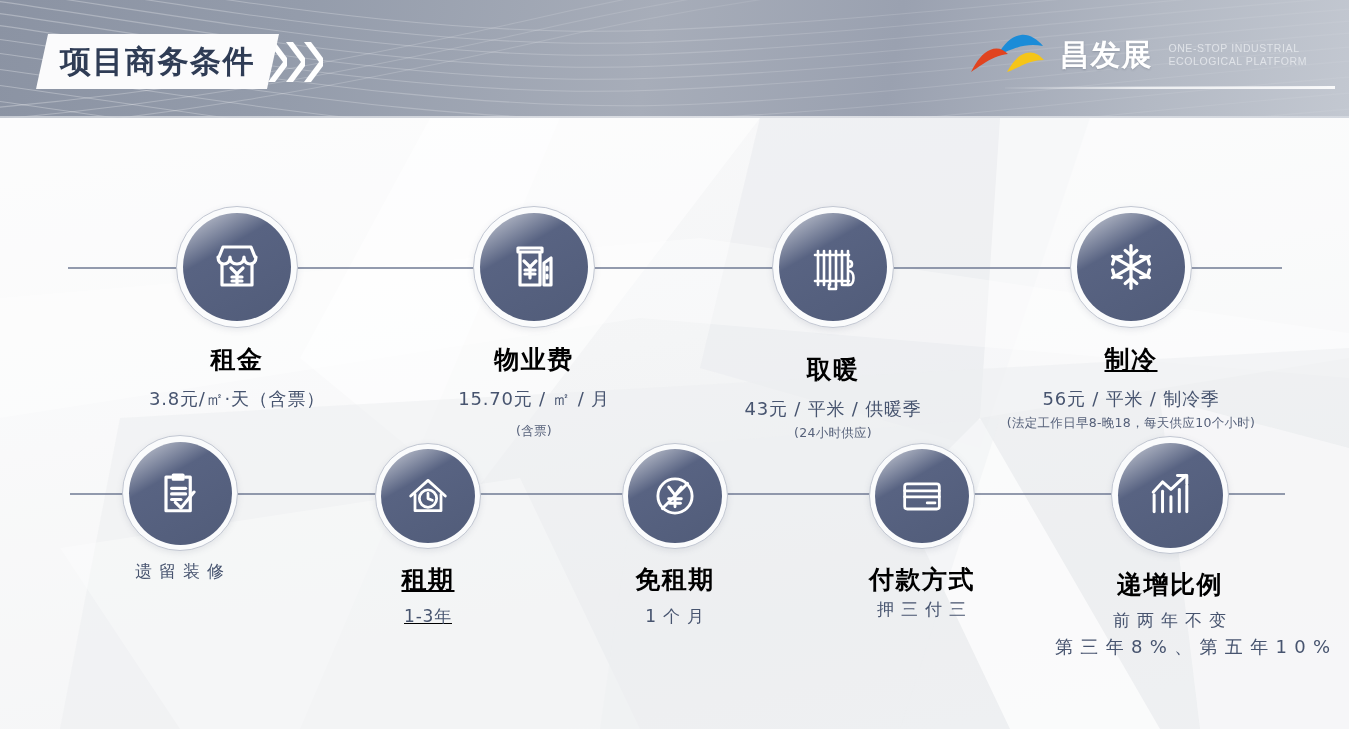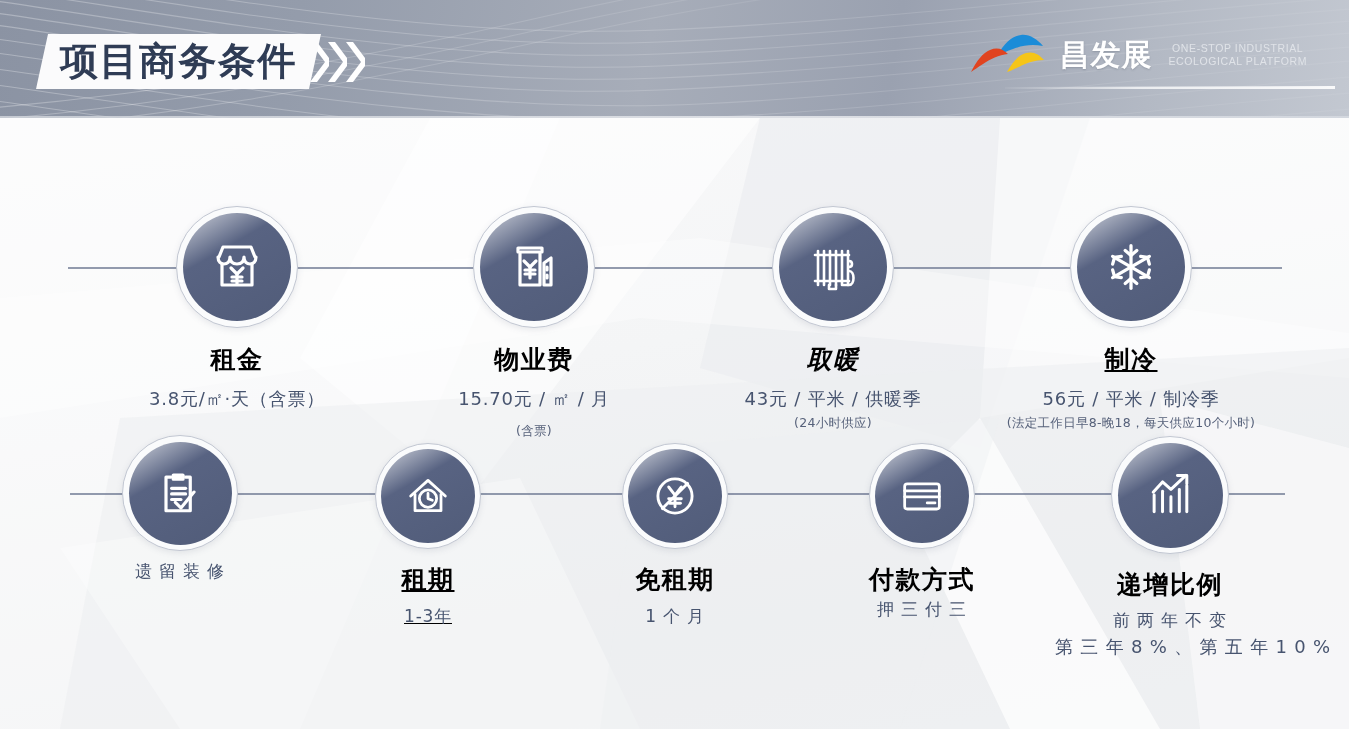--- a/index.html
+++ b/index.html
@@ -34,31 +34,31 @@
   .title-slant {
     position:relative;
     background:#fbfbfc;
     height:55px;
     padding:0 24px 0 24px;
     display:flex; align-items:center;
     clip-path:polygon(12px 0, 100% 0, calc(100% - 12px) 100%, 0 100%);
     box-shadow:0 1px 3px rgba(60,70,90,.22);
   }
   .title-text {
-    font-size:38px; font-weight:bold; letter-spacing:1.5px;
+    font-size:31px; font-weight:bold; letter-spacing:1.5px;
     color:#2f3c55; white-space:nowrap;
     font-family:"DejaVu Sans","Liberation Sans",sans-serif;
   }
   .chevrons { display:flex; align-items:center; margin-left:-10px; }
   .chev { width:21px; height:44px; margin-left:-3px; }
 
   
   .logo-wrap {
     position:absolute; right:42px; top:32px;
-    display:flex; align-items:center; gap:12px;text-align:center;
+    display:flex; align-items:center; gap:12px;
   }
   .logo-mark { width:78px; height:46px; flex:none; }
   .logo-cn {
     font-size:30px; font-weight:bold; color:#ffffff;
     letter-spacing:1px; white-space:nowrap;
     font-family:"DejaVu Sans","Liberation Sans",sans-serif;
     text-shadow:0 1px 2px rgba(80,88,102,.3);
   }
   .logo-tag {
     font-size:10.5px; line-height:13px; color:#e2e5ea; letter-spacing:.6px;
@@ -266,21 +266,21 @@
               <path d="M33,14 L33,48"></path>
               <path d="M39,14 L39,48"></path>
               <path d="M45,14 L45,48"></path>
               <path d="M46,24 C50,24 50,30 46,30"></path>
               <path d="M46,34 C52,34 52,48 46,48 L40,48"></path>
               <path d="M33,48 L33,52 L26,52 L26,48"></path>
             </g>
           </svg>
         </div>
       </div>
-      <div class="node-label" style="margin-top:15px;font-style:italic;">取暖</div>
+      <div class="node-label" style="margin-top:25px;">取暖</div>
       <div class="node-value" style="margin-top:11px;">43元 / 平米 / 供暖季</div>
       <div class="node-note" style="margin-top:4px;">(24小时供应)</div>
     </div>
 
     <div class="node" style="left:991px; top:88px; width:280px;">
       <div class="circle-outer" style="width:122px;height:122px;">
         <div class="circle-inner" style="width:108px;height:108px;">
           <svg width="58" height="58" viewBox="0 0 60 60">
             <g fill="none" stroke="#ffffff" stroke-width="3.4" stroke-linecap="round" stroke-linejoin="round">
               <path d="M30,8 L30,52"></path>

